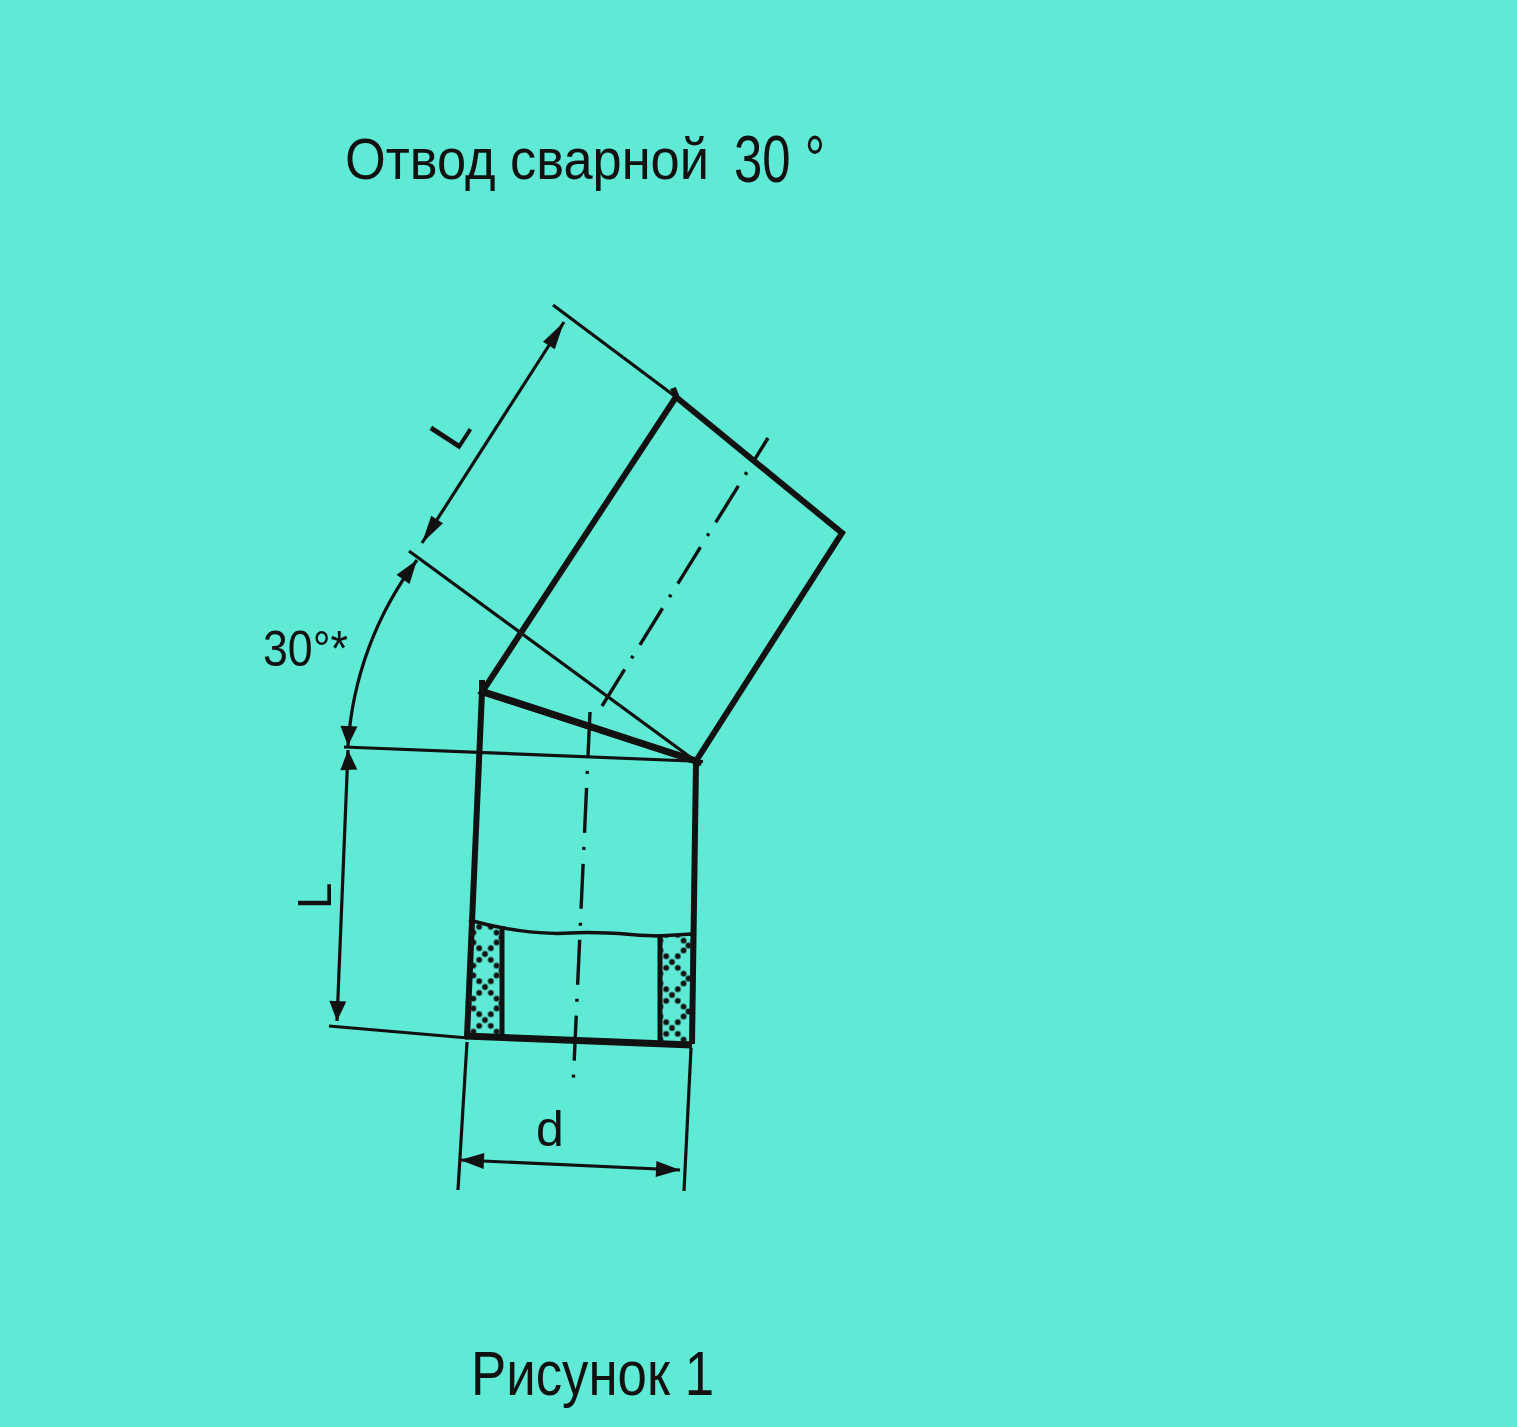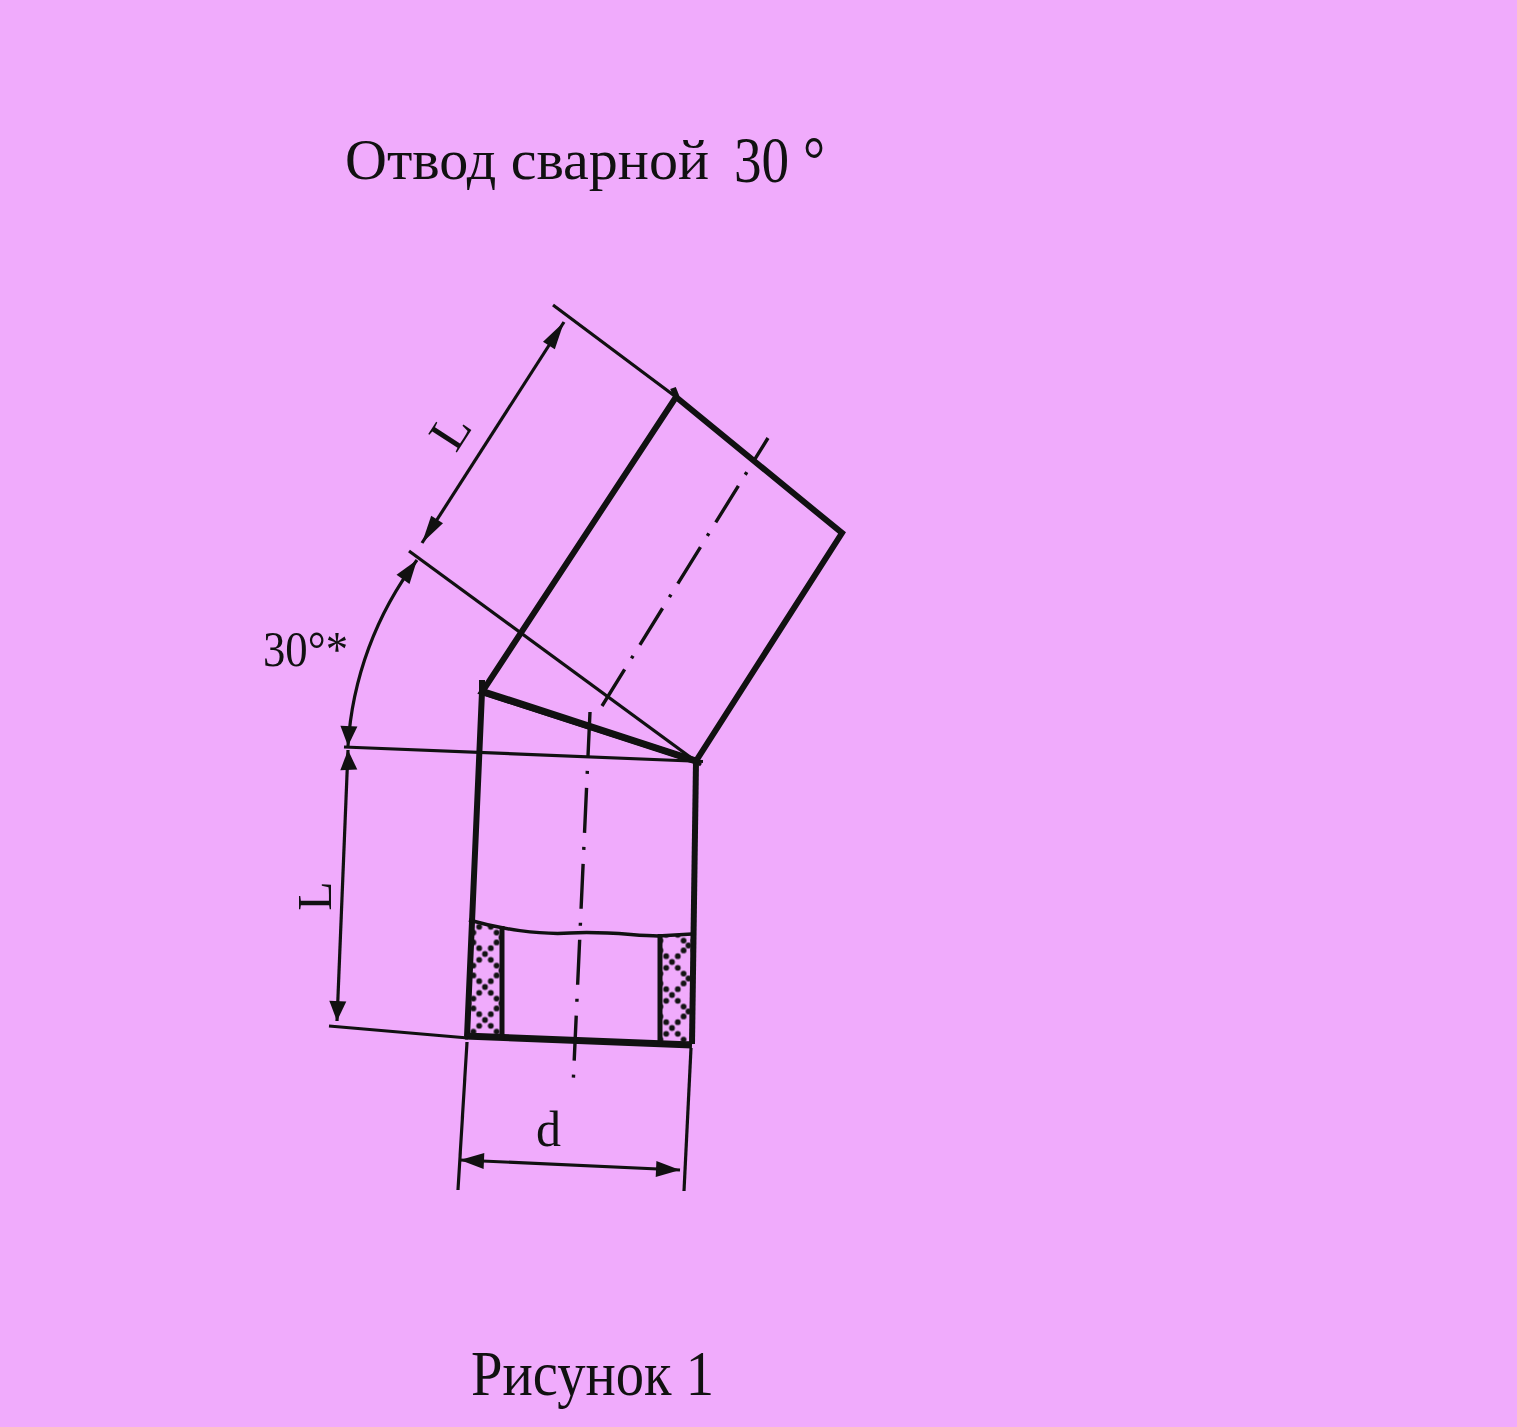--- a/index.html
+++ b/index.html
@@ -1,16 +1,16 @@
 <!DOCTYPE html>
 <html><head>
 <meta charset="utf-8">
 <style>
 html,body{margin:0;padding:0;background:#fdfdfd;}
-#page{position:relative;width:1517px;height:1427px;background:#f0abfc;font-family:Liberation Serif, serif;}
+#page{position:relative;width:1517px;height:1427px;background:#5eead4;font-family:Liberation Sans, sans-serif;}
 svg{position:absolute;left:0;top:0;}
 text{fill:#111111;}
 </style>
 </head>
 <body>
 <div id="page">
 <svg width="1517" height="1427" viewBox="0 0 1517 1427">
 <defs>
 <pattern id="xh1" width="33" height="33" patternUnits="userSpaceOnUse" patternTransform="translate(468.5,937.5)">
 <g fill="#131313">

